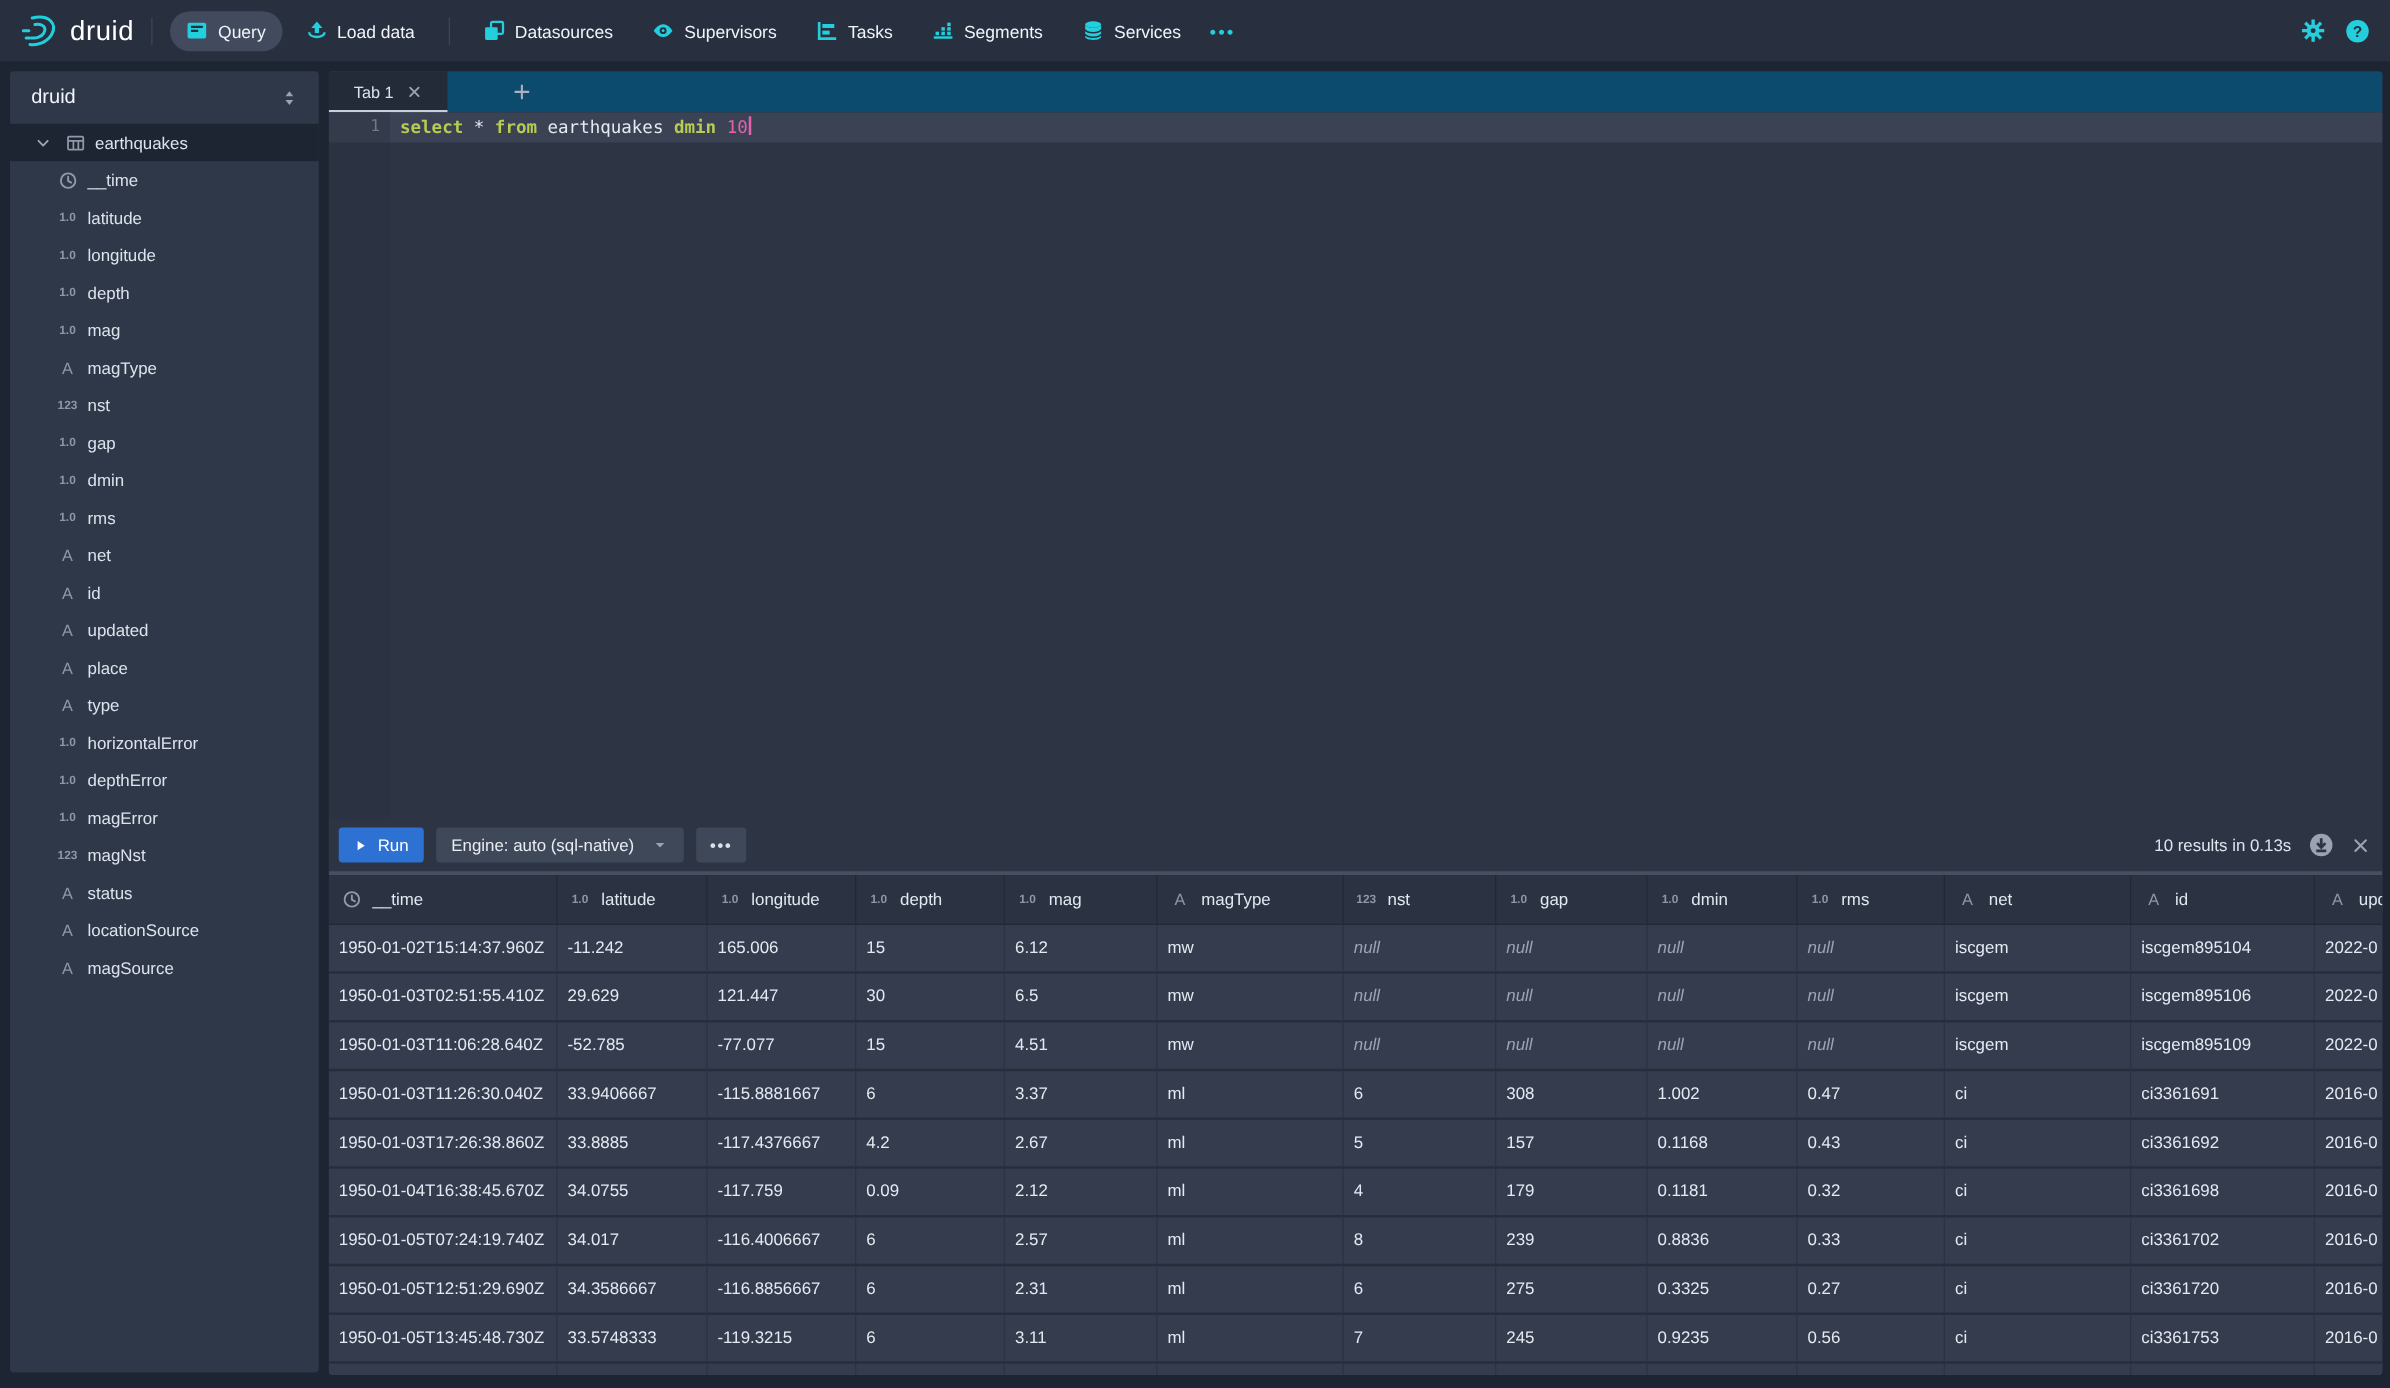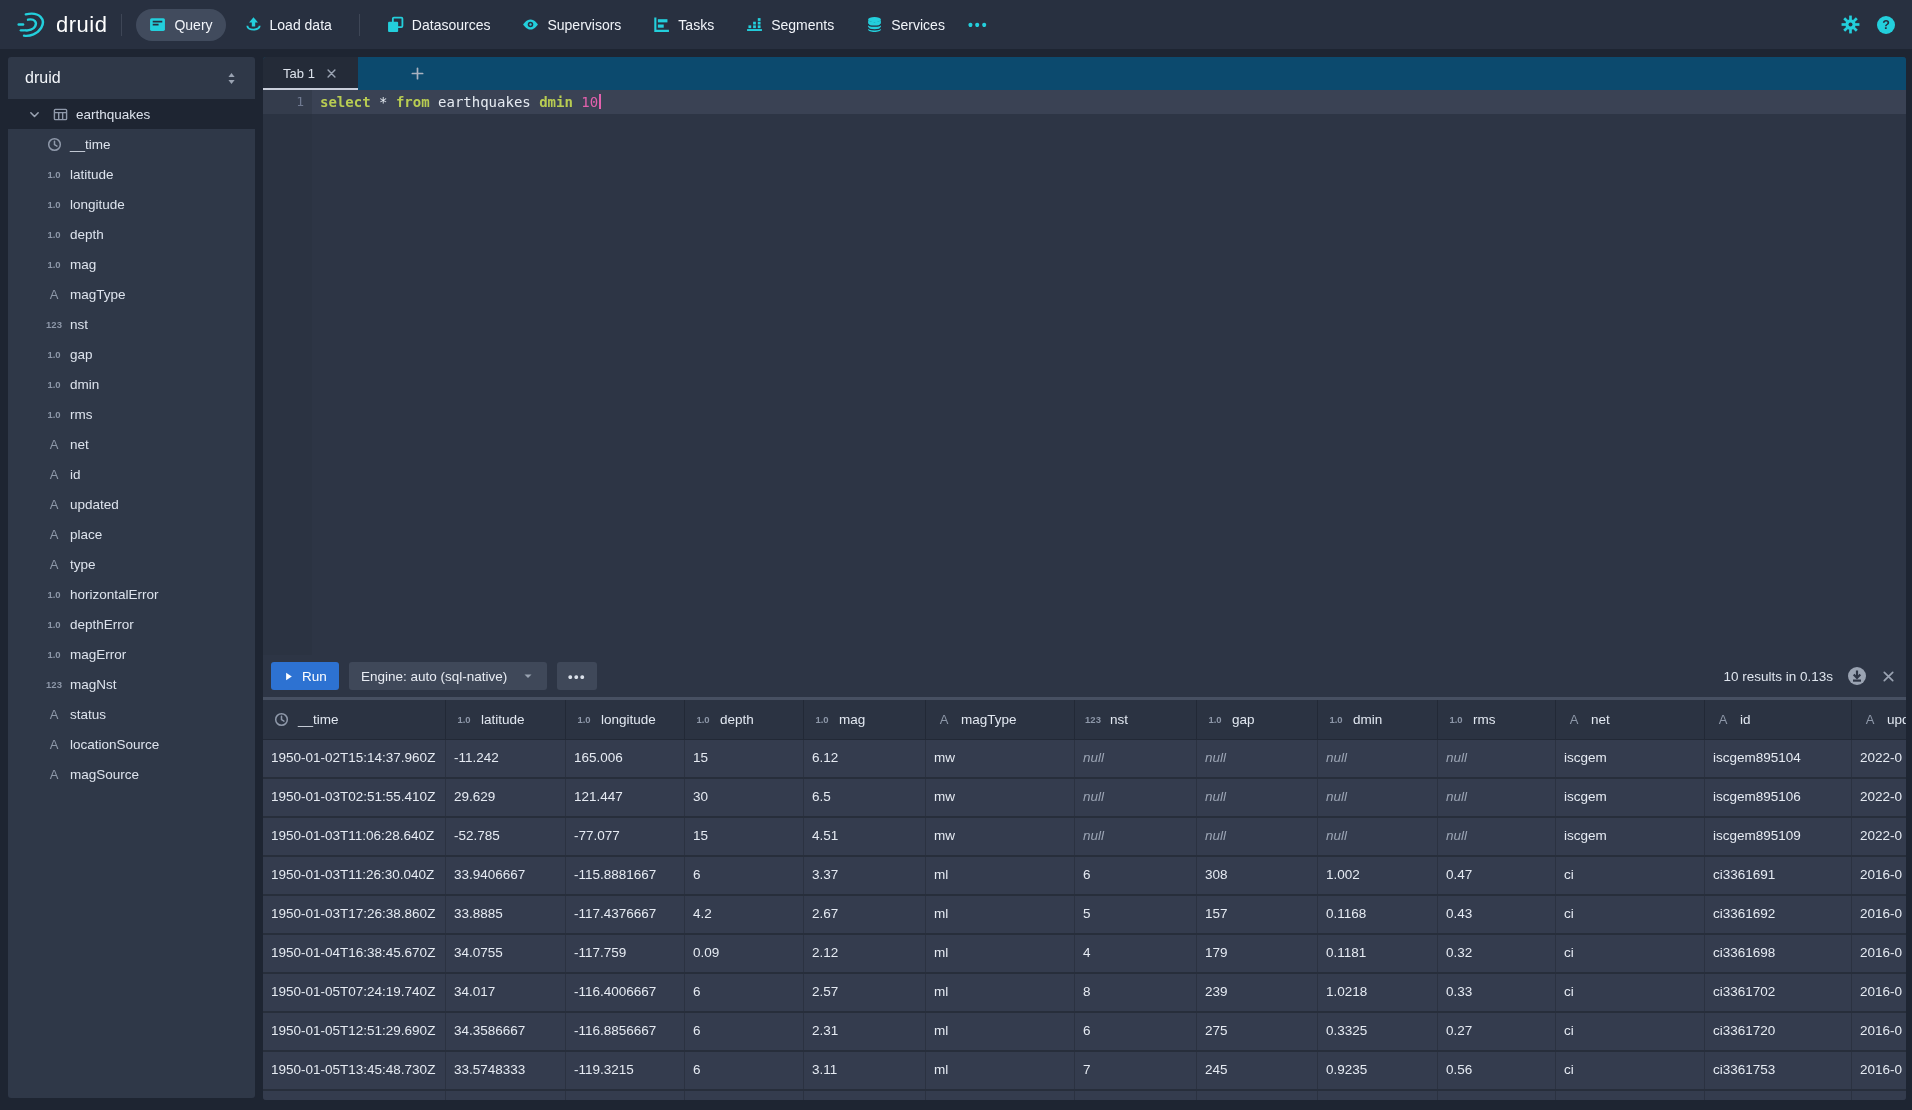--- a/index.html
+++ b/index.html
@@ -631,21 +631,21 @@
           </div>
           <div class="tr">
             <div class="td" style="width:183px">1950-01-05T07:24:19.740Z</div>
             <div class="td" style="width:120px">34.017</div>
             <div class="td" style="width:119px">-116.4006667</div>
             <div class="td" style="width:119px">6</div>
             <div class="td" style="width:122px">2.57</div>
             <div class="td" style="width:149px">ml</div>
             <div class="td" style="width:122px">8</div>
             <div class="td" style="width:121px">239</div>
-            <div class="td" style="width:120px">1.0218</div>
+            <div class="td" style="width:120px">0.8836</div>
             <div class="td" style="width:118px">0.33</div>
             <div class="td" style="width:149px">ci</div>
             <div class="td" style="width:147px">ci3361702</div>
             <div class="td" style="width:147px">2016-0</div>
           </div>
           <div class="tr">
             <div class="td" style="width:183px">1950-01-05T12:51:29.690Z</div>
             <div class="td" style="width:120px">34.3586667</div>
             <div class="td" style="width:119px">-116.8856667</div>
             <div class="td" style="width:119px">6</div>

